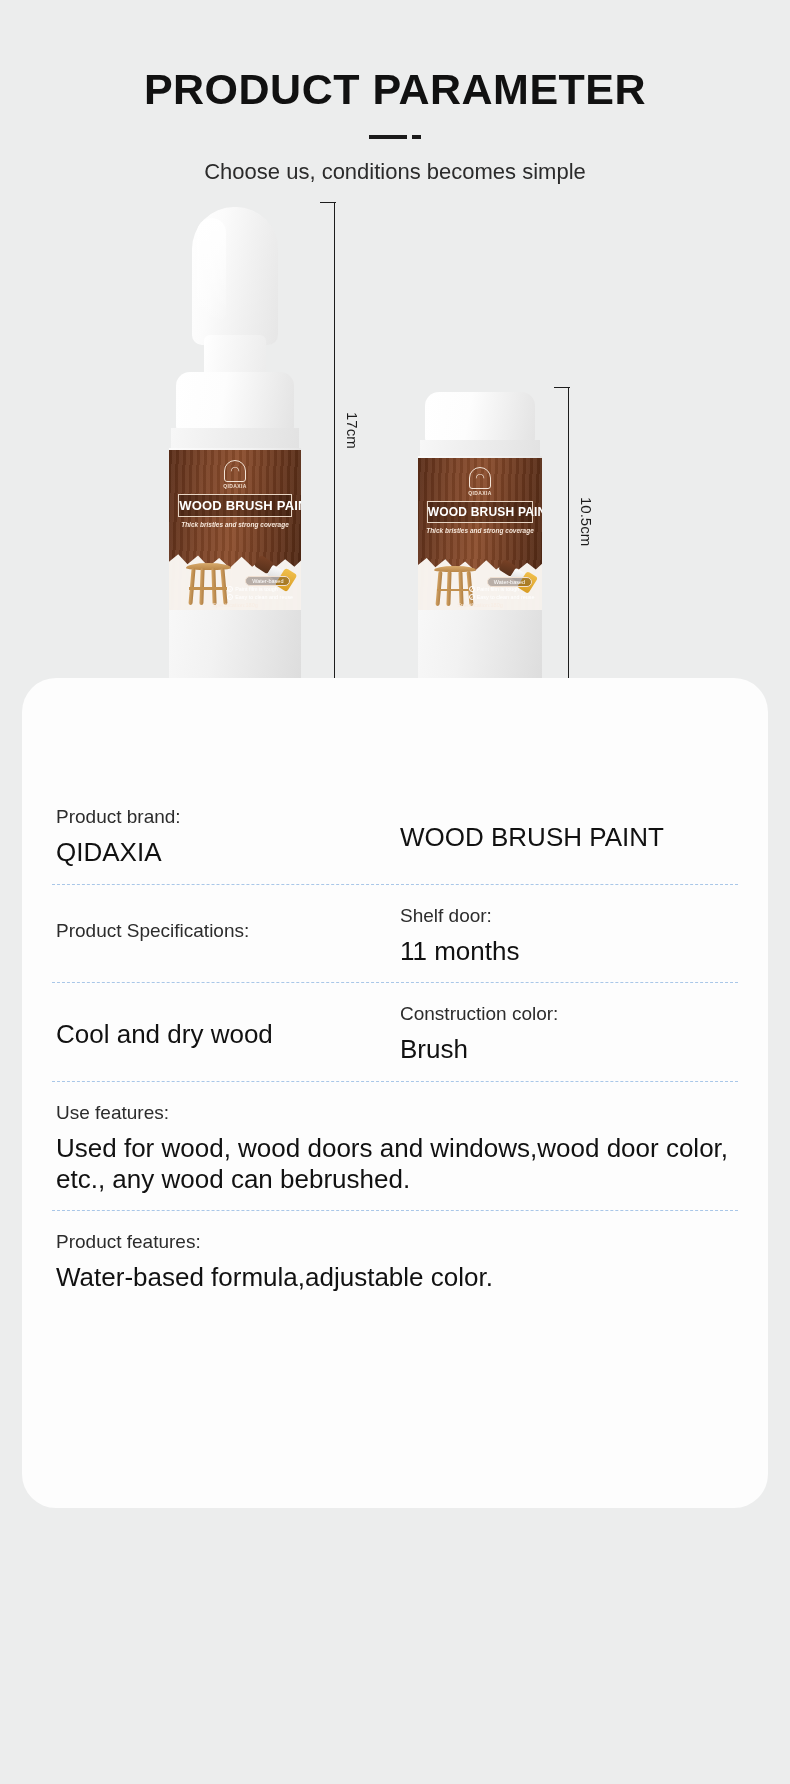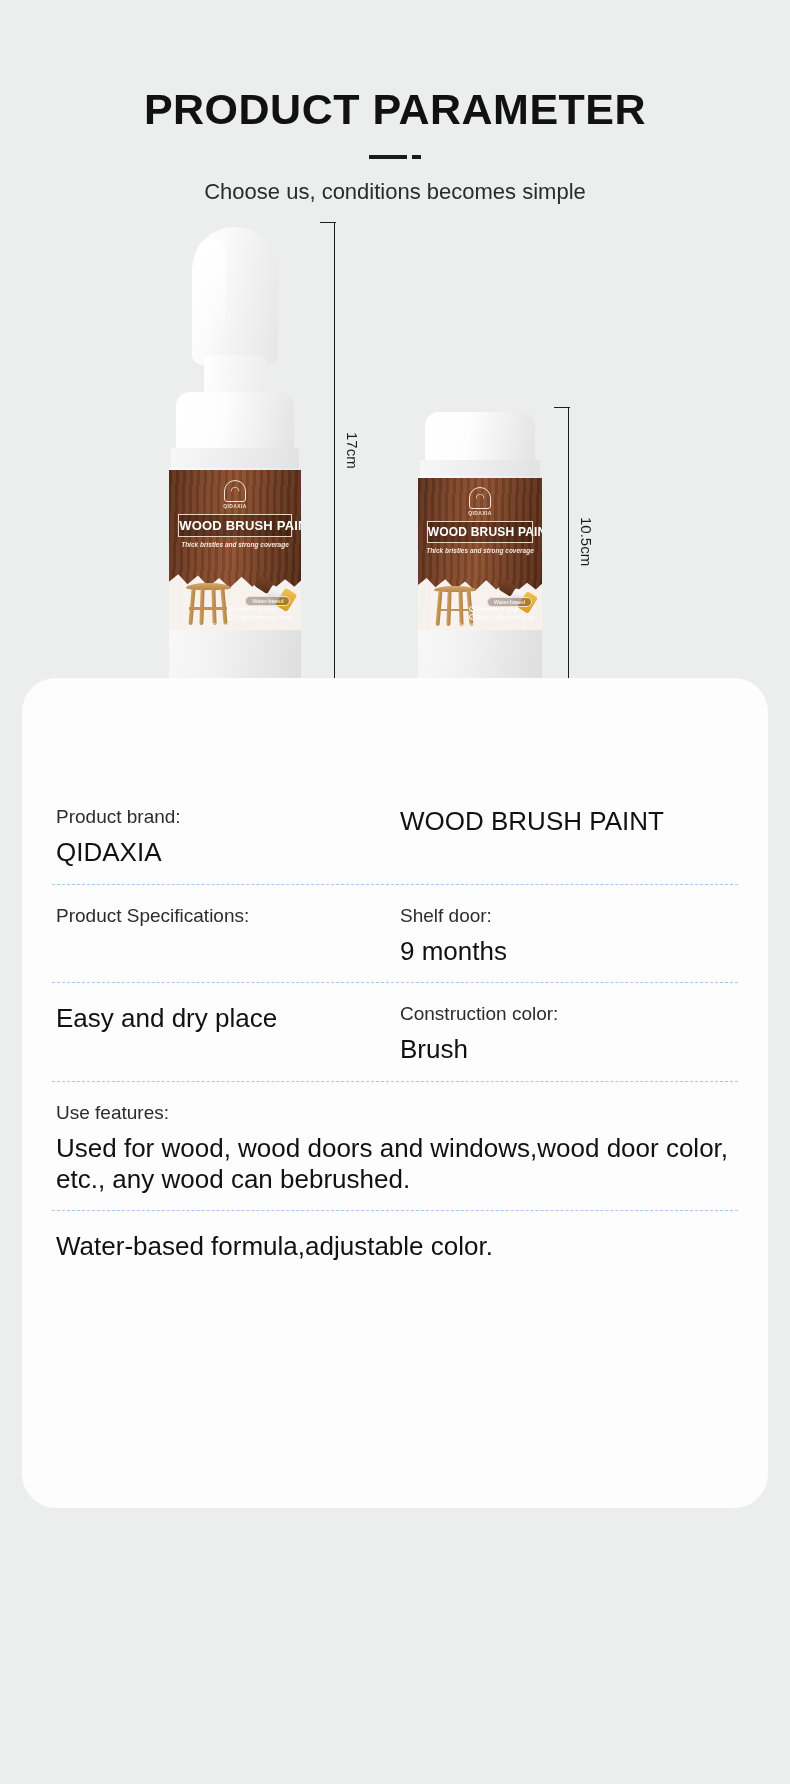--- a/index.html
+++ b/index.html
@@ -7,21 +7,21 @@
     width: 790px; height: 1784px;
     background: #eceded;
     font-family: "Liberation Sans", sans-serif;
     position: relative; overflow: hidden;
   }
 
   
   .header { padding-top: 66px; text-align: center; }
   .header h1 {
     font-size: 43px; font-weight: bold; letter-spacing: 0.5px;
-    color: #111; line-height: 1.1; margin-top: 20px;
+    color: #111; line-height: 1.1;
   }
   .divider-wrap {
     display: flex; justify-content: center; align-items: center;
     gap: 5px; margin-top: 22px;
   }
   .divider-long { width: 38px; height: 4px; background: #1a1a1a; }
   .divider-short { width: 9px; height: 4px; background: #1a1a1a; }
   .subtitle {
     margin-top: 20px; font-size: 22px; color: #2b2b2b; font-weight: 400;
   }
@@ -209,20 +209,21 @@
   
   .card {
     position: absolute; left: 22px; top: 678px; width: 746px; height: 830px;
     background: #fdfdfd; border-radius: 34px; z-index: 2;
   }
   .card-inner { padding: 128px 30px 0 30px; }
 
   .spec-row {
     display: flex; padding-bottom: 16px; margin-bottom: 0;
     border-bottom: 1.5px dashed #a9c7e8;
+    align-items: center;
   }
   .spec-row + .spec-row { padding-top: 20px; }
   .spec-row:last-child { border-bottom: none; }
   .spec-col { flex: 1; min-width: 0; }
   .spec-col.full { flex: 0 0 100%; }
   .spec-label {
     font-size: 19px; color: #2c2c2c; font-weight: 400; margin-bottom: 9px;
   }
   .spec-value {
     font-size: 26px; color: #111; font-weight: 400; line-height: 1.18;
@@ -361,41 +362,42 @@
         <div class="spec-value">WOOD BRUSH PAINT</div>
       </div>
     </div>
 
     <div class="spec-row">
       <div class="spec-col indent">
         <div class="spec-label">Product Specifications:</div>
       </div>
       <div class="spec-col pad">
         <div class="spec-label">Shelf door:</div>
-        <div class="spec-value">9 months</div>
+        <div class="spec-value">11 months</div>
       </div>
     </div>
 
     <div class="spec-row">
       <div class="spec-col indent">
-        <div class="spec-value">Easy and dry place</div>
+        <div class="spec-value">Cool and dry wood</div>
       </div>
       <div class="spec-col pad">
         <div class="spec-label">Construction color:</div>
         <div class="spec-value">Brush</div>
       </div>
     </div>
 
     <div class="spec-row">
       <div class="spec-col full indent">
         <div class="spec-label">Use features:</div>
         <div class="spec-value">Used for wood, wood doors and windows,wood door color, etc., any wood can bebrushed.</div>
       </div>
     </div>
 
     <div class="spec-row">
       <div class="spec-col full indent">
+        <div class="spec-label">Product features:</div>
         <div class="spec-value">Water-based formula,adjustable color.</div>
       </div>
     </div>
 
   </div>
 </div>
 
 </body></html>

